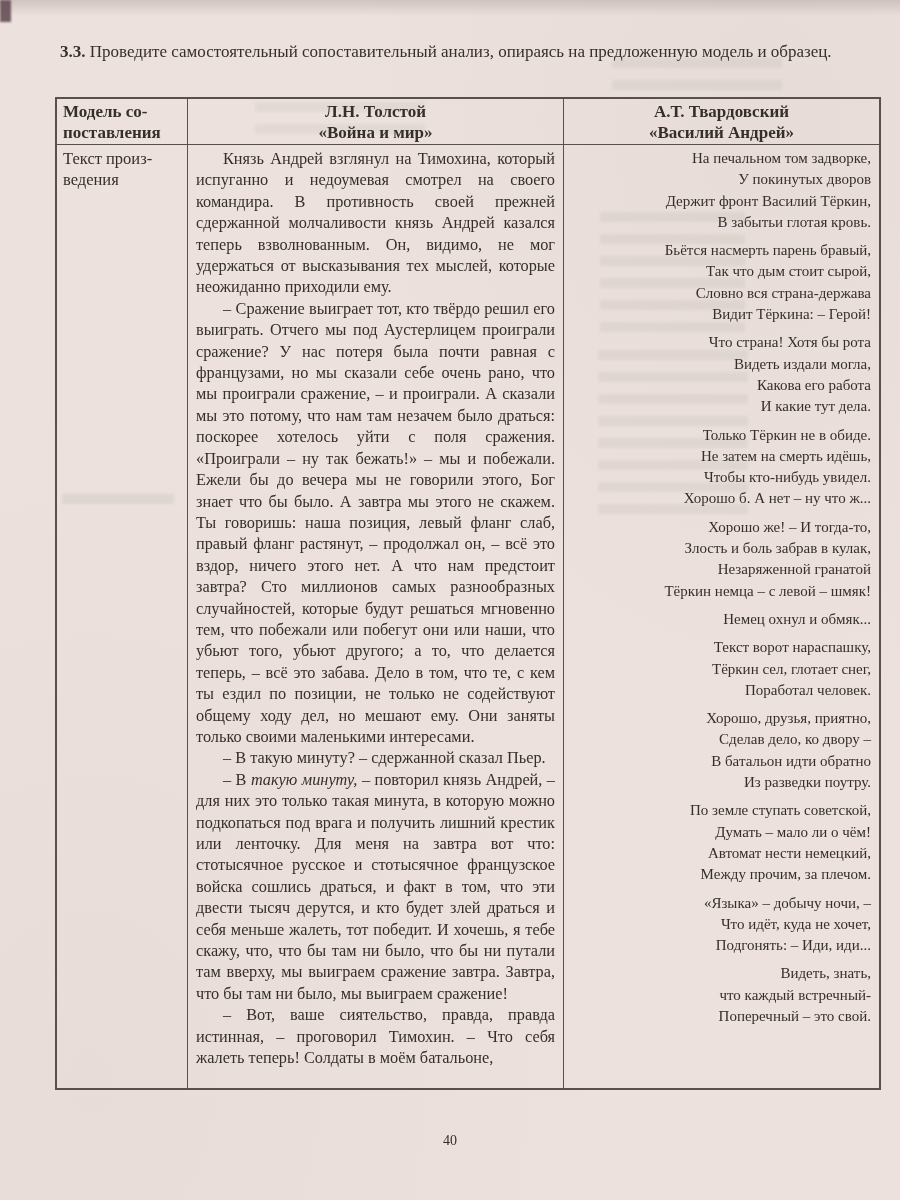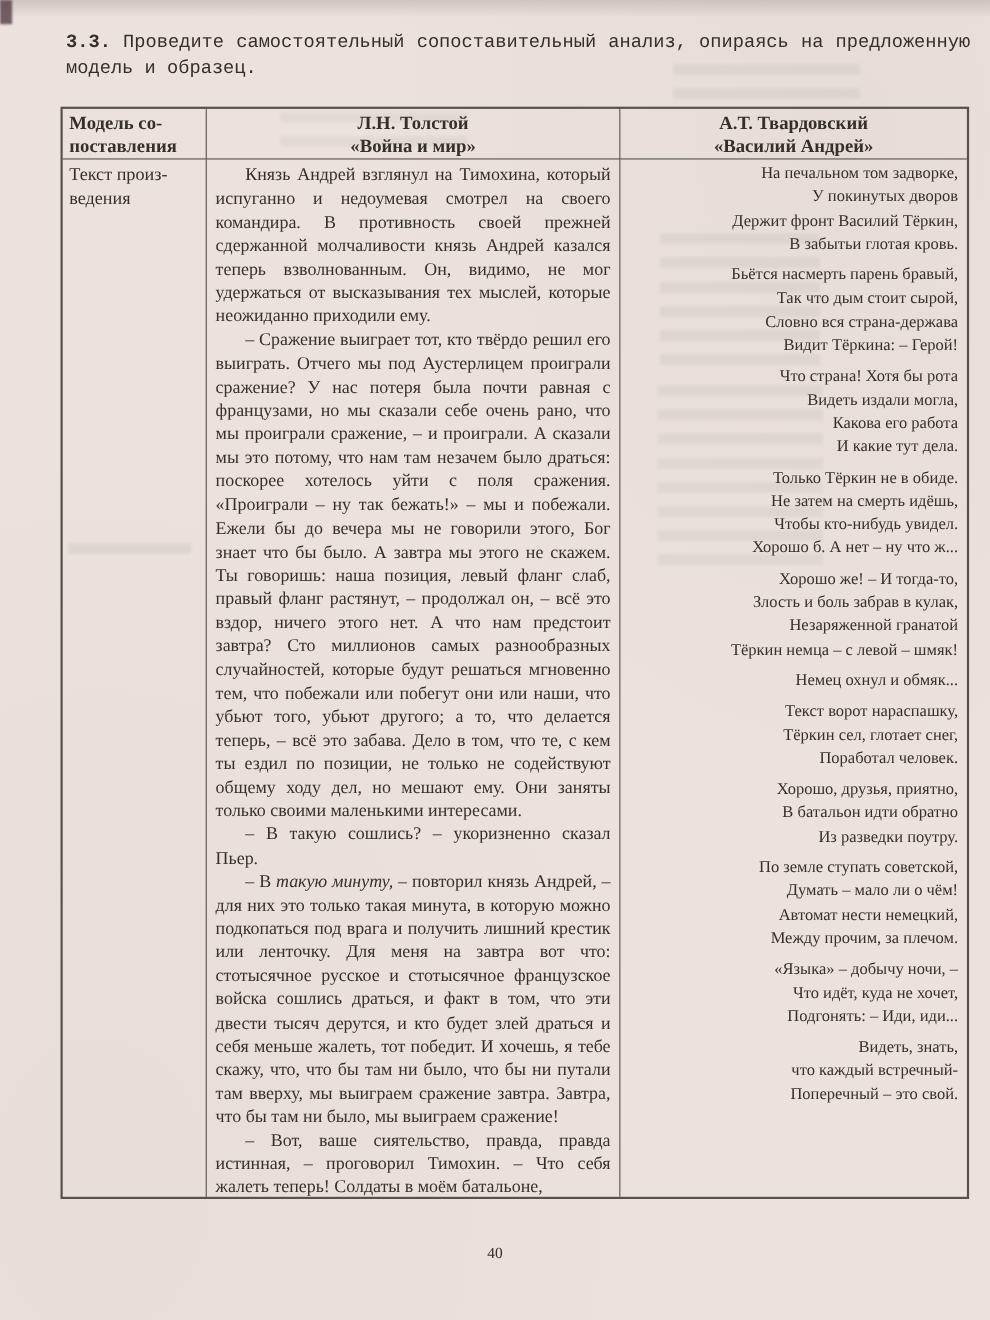--- a/index.html
+++ b/index.html
@@ -36,22 +36,22 @@
     position:absolute;pointer-events:none;opacity:.07;filter:blur(1.5px);
     background:repeating-linear-gradient(to bottom,#5d6b5a 0 10px,transparent 10px 22px);
   }
   .s1{left:612px;top:58px;width:170px;height:40px;}
   .s2{left:255px;top:102px;width:170px;height:36px;opacity:.06;}
   .s3{left:600px;top:212px;width:145px;height:120px;}
   .s4{left:598px;top:350px;width:150px;height:175px;}
   .s5{left:62px;top:494px;width:112px;height:16px;opacity:.09;}
   
   .task{
-    position:absolute;left:60px;top:28px;width:822px;margin:0;
-    font-size:17px;line-height:23px;text-align:justify;font-family:Liberation Mono, monospace;
+    position:absolute;left:60px;top:40px;width:822px;margin:0;
+    font-size:17px;line-height:23px;text-align:justify;
   }
   .task b{font-weight:bold;}
   
   .cmp-table{
     position:absolute;left:55px;top:97px;width:826px;height:993px;
     border:2px solid var(--border);
     display:grid;
     grid-template-columns:131px 376px 315px;
     grid-template-rows:46px 1fr;
     background:transparent;
@@ -116,21 +116,21 @@
       <div>«Василий Андрей»</div>
     </div>
 
     <div class="cell bcell label-cell">
       <span>Текст произ­ведения</span>
     </div>
 
     <div class="cell bcell prose" id="prose-cell">
         <p>Князь Андрей взглянул на Тимохина, который испуганно и недоумевая смотрел на своего командира. В противность своей прежней сдержанной молчаливости князь Андрей казался теперь взволнованным. Он, видимо, не мог удержаться от высказывания тех мыслей, которые неожиданно приходили ему.</p>
         <p>– Сражение выиграет тот, кто твёрдо решил его выиграть. Отчего мы под Аустерлицем проиграли сражение? У нас потеря была почти равная с французами, но мы сказали себе очень рано, что мы проиграли сражение, – и проиграли. А сказали мы это потому, что нам там незачем было драться: поскорее хотелось уйти с поля сражения. «Проиграли – ну так бежать!» – мы и побежали. Ежели бы до вечера мы не говорили этого, Бог знает что бы было. А завтра мы этого не скажем. Ты говоришь: наша позиция, левый фланг слаб, правый фланг растянут, – продолжал он, – всё это вздор, ничего этого нет. А что нам предстоит завтра? Сто миллионов самых разнообразных случайностей, которые будут решаться мгновенно тем, что побежали или побегут они или наши, что убьют того, убьют другого; а то, что делается теперь, – всё это забава. Дело в том, что те, с кем ты ездил по позиции, не только не содействуют общему ходу дел, но мешают ему. Они заняты только своими маленькими интересами.</p>
-        <p>– В такую сошлись? – укоризненно сказал Пьер.</p>
+        <p>– В такую минуту? – сдержанной сказал Пьер.</p>
         <p>– В <i>такую минуту,</i> – повторил князь Андрей, – для них это только такая минута, в которую можно подкопаться под врага и получить лишний крестик или ленточку. Для меня на завтра вот что: стотысячное русское и стотысячное французское войска сошлись драться, и факт в том, что эти двести тысяч дерутся, и кто будет злей драться и себя меньше жалеть, тот победит. И хочешь, я тебе скажу, что, что бы там ни было, что бы ни путали там вверху, мы выиграем сражение завтра. Завтра, что бы там ни было, мы выиграем сражение!</p>
         <p>– Вот, ваше сиятельство, правда, правда истинная, – проговорил Тимохин. – Что себя жалеть теперь! Солдаты в моём батальоне,</p>
       </div>
 
     <div class="cell bcell poem" id="poem-cell">
         <div class="stanza">
           <div class="poem-line">На печальном том задворке,</div>
           <div class="poem-line">У покинутых дворов</div>
           <div class="poem-line">Держит фронт Василий Тёркин,</div>
           <div class="poem-line">В забытьи глотая кровь.</div>
@@ -162,20 +162,21 @@
         <div class="stanza">
           <div class="poem-line">Немец охнул и обмяк...</div>
         </div>
         <div class="stanza">
           <div class="poem-line">Текст ворот нараспашку,</div>
           <div class="poem-line">Тёркин сел, глотает снег,</div>
           <div class="poem-line">Поработал человек.</div>
         </div>
         <div class="stanza">
           <div class="poem-line">Хорошо, друзья, приятно,</div>
+          <div class="poem-line">Сделав дело, ко двору –</div>
           <div class="poem-line">В батальон идти обратно</div>
           <div class="poem-line">Из разведки поутру.</div>
         </div>
         <div class="stanza">
           <div class="poem-line">По земле ступать советской,</div>
           <div class="poem-line">Думать – мало ли о чём!</div>
           <div class="poem-line">Автомат нести немецкий,</div>
           <div class="poem-line">Между прочим, за плечом.</div>
         </div>
         <div class="stanza">

